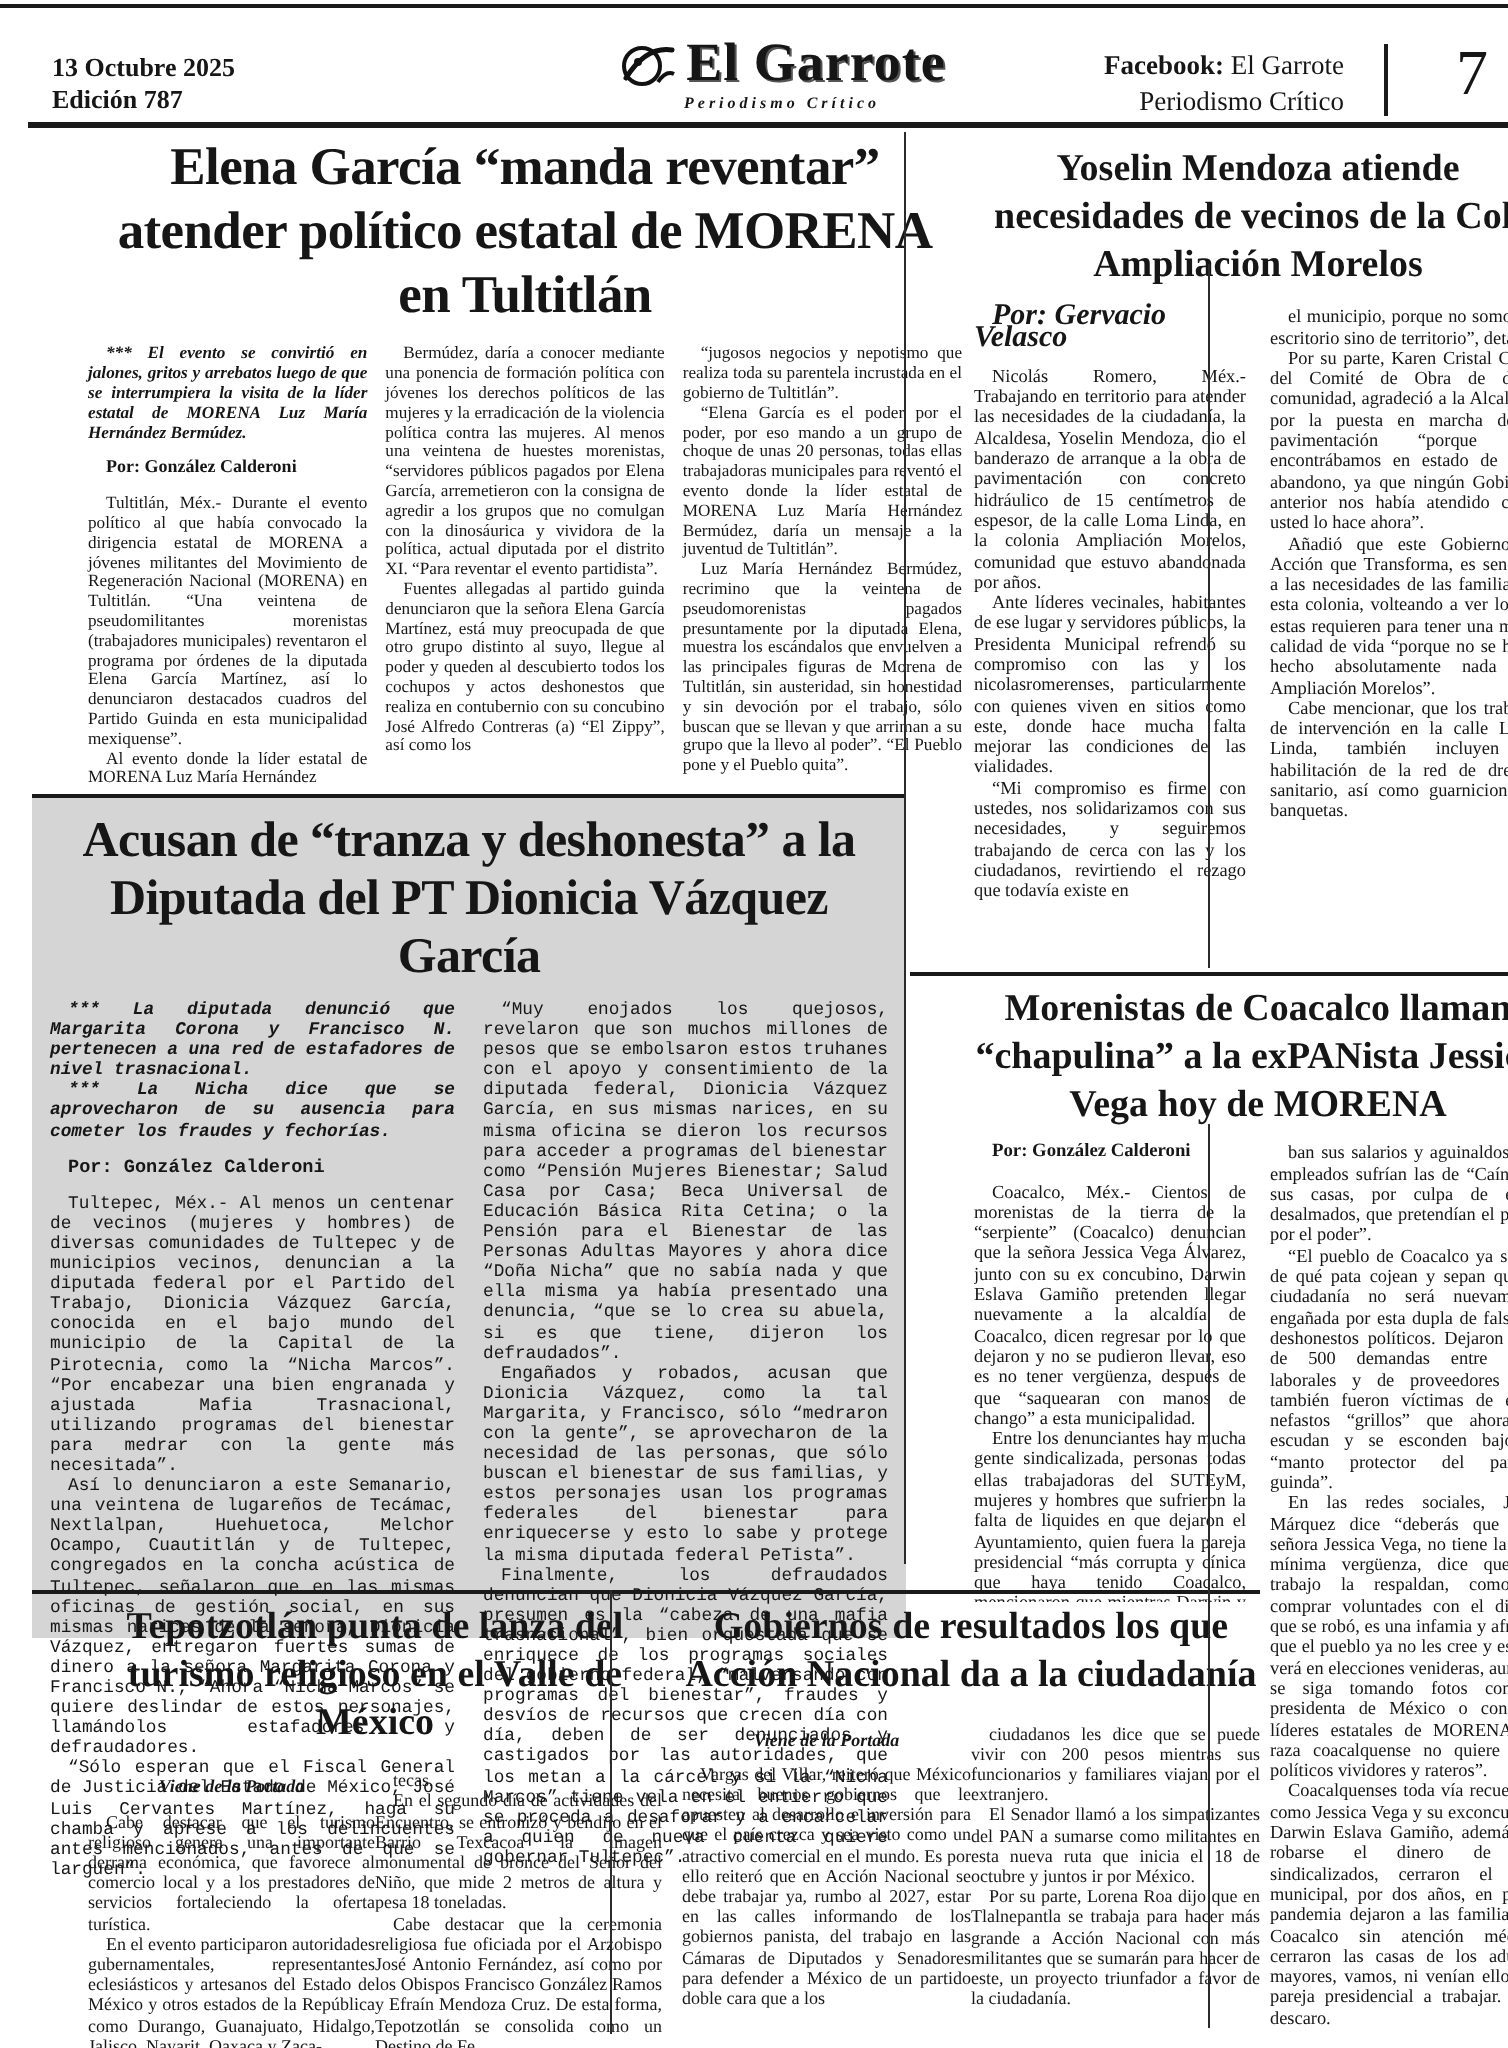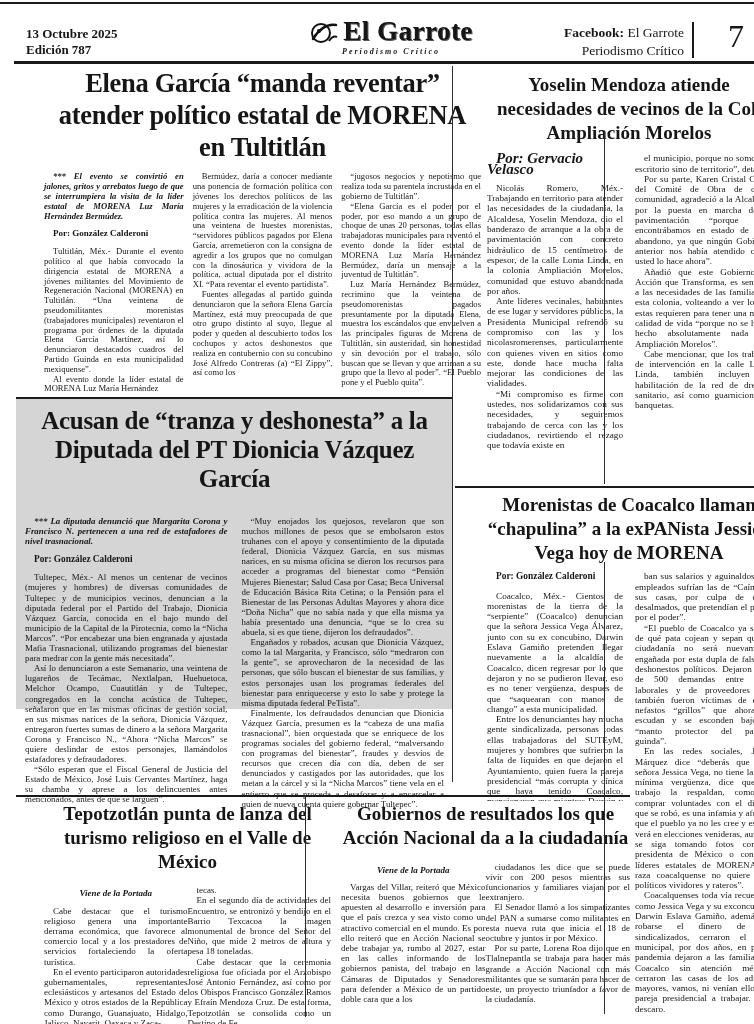--- a/index.html
+++ b/index.html
@@ -16,21 +16,21 @@
   p{margin:0;}
   
   #top-rule{left:0;top:2px;width:754px;height:2px;background:var(--rule);}
   #header{left:0;top:14px;width:754px;height:46px;}
   .h-date{position:absolute;left:26px;top:12px;font-weight:700;font-size:13px;line-height:1.25;}
   .h-logo{position:absolute;left:0;right:0;top:4px;text-align:center;}
   .logo-row{display:flex;align-items:center;justify-content:center;gap:4px;}
   .logo-title{font-size:27px;font-weight:800;letter-spacing:.5px;line-height:1;
     text-shadow:1px 1px 0 #555;}
   .logo-sub{font-size:8px;font-weight:700;font-style:italic;letter-spacing:2px;margin-top:2px;}
-  .h-fb{position:absolute;right:98px;top:10px;text-align:right;font-size:13.5px;line-height:1.3;}
+  .h-fb{position:absolute;right:110px;top:10px;text-align:right;font-size:13.5px;line-height:1.3;}
   .h-fb b{font-weight:700;}
   .h-div{position:absolute;right:88px;top:8px;width:2px;height:36px;background:var(--rule);}
   .h-page{position:absolute;right:38px;top:2px;font-size:32px;line-height:1.3;}
   #header-rule{left:14px;top:61px;width:727px;height:3px;background:var(--rule);}
   
   .hl{font-weight:700;text-align:center;margin:0;}
   .hl-xl{font-size:26.5px;line-height:1.2;letter-spacing:-.3px;}
   .hl-lg{font-size:25px;line-height:1.16;letter-spacing:-.3px;}
   .hl-md{font-size:19px;line-height:1.25;text-align:center;}
   .cols{display:flex;}
@@ -38,23 +38,23 @@
   .para{text-indent:9px;text-align:justify;}
   .lead{font-weight:700;font-style:italic;text-align:justify;text-indent:9px;}
   .byline{font-weight:700;text-indent:9px;margin:8px 0 8px;}
   .viene{font-weight:700;font-style:italic;text-align:center;margin:3px 0 7px;}
   
   #a1{left:16px;top:68px;width:437px;}
   #a1 .cols{gap:9px;margin-top:9px;}
   #a1 .col{font-size:8.6px;line-height:9.8px;}
   #a1 .byline{font-size:9px;}
   
-  #a2{left:16px;top:397px;width:437px;height:312px;background:var(--box-bg);
+  #a2{left:16px;top:397px;width:437px;height:422px;background:var(--box-bg);
       border-top:2px solid var(--rule);padding:7px 9px;box-sizing:border-box;}
-  #a2 .cols{gap:14px;margin-top:23px;}
+  #a2 .cols{gap:14px;margin-top:7px;font-family:Liberation Mono, monospace;}
   #a2 .col{font-size:8.9px;line-height:10.1px;}
   #a2 .byline{font-size:9.3px;}
   
   #a3{left:459px;top:73px;width:284px;}
   #a3 .cols{gap:12px;margin-top:9px;}
   #a3 .col{font-size:9.2px;line-height:10.3px;}
   #a3 .byline{margin:0 0 9px;font-size:15px;font-style:italic;}
   
   #a4{left:459px;top:493px;width:284px;}
   #a4 .cols{gap:12px;margin-top:7px;}
@@ -132,20 +132,21 @@
         </div>
     </div>
   </div>
 </section>
 
 <section id="a2" class="abs">
   <h1 class="hl hl-lg">Acusan de “tranza y deshonesta” a la Diputada del PT Dionicia Vázquez García</h1>
   <div class="cols">
     <div class="col">
       <p class="lead">*** La diputada denunció que Margarita Corona y Francisco N. pertenecen a una red de estafadores de nivel trasnacional.</p>
+      <p class="lead">*** La Nicha dice que se aprovecharon de su ausencia para cometer los fraudes y fechorías.</p>
       <p class="byline">Por: González Calderoni</p>
       <div>
           <p class="para">Tultepec, Méx.- Al menos un centenar de vecinos (mujeres y hombres) de diversas comunidades de Tultepec y de municipios vecinos, denuncian a la diputada federal por el Partido del Trabajo, Dionicia Vázquez García, conocida en el bajo mundo del municipio de la Capital de la Pirotecnia, como la “Nicha Marcos”. “Por encabezar una bien engranada y ajustada Mafia Trasnacional, utilizando programas del bienestar para medrar con la gente más necesitada”.</p>
           <p class="para">Así lo denunciaron a este Semanario, una veintena de lugareños de Tecámac, Nextlalpan, Huehuetoca, Melchor Ocampo, Cuautitlán y de Tultepec, congregados en la concha acústica de Tultepec, señalaron que en las mismas oficinas de gestión social, en sus mismas narices de la señora, Dionicia Vázquez, entregaron fuertes sumas de dinero a la señora Margarita Corona y Francisco N., “Ahora “Nicha Marcos” se quiere deslindar de estos personajes, llamándolos estafadores y defraudadores.</p>
           <p class="para">“Sólo esperan que el Fiscal General de Justicia del Estado de México, José Luis Cervantes Martínez, haga su chamba y aprese a los delincuentes antes mencionados, antes de que se larguen”.</p>
         </div>
     </div>
     <div class="col">
       <div>
           <p class="para">“Muy enojados los quejosos, revelaron que son muchos millones de pesos que se embolsaron estos truhanes con el apoyo y consentimiento de la diputada federal, Dionicia Vázquez García, en sus mismas narices, en su misma oficina se dieron los recursos para acceder a programas del bienestar como “Pensión Mujeres Bienestar; Salud Casa por Casa; Beca Universal de Educación Básica Rita Cetina; o la Pensión para el Bienestar de las Personas Adultas Mayores y ahora dice “Doña Nicha” que no sabía nada y que ella misma ya había presentado una denuncia, “que se lo crea su abuela, si es que tiene, dijeron los defraudados”.</p>

